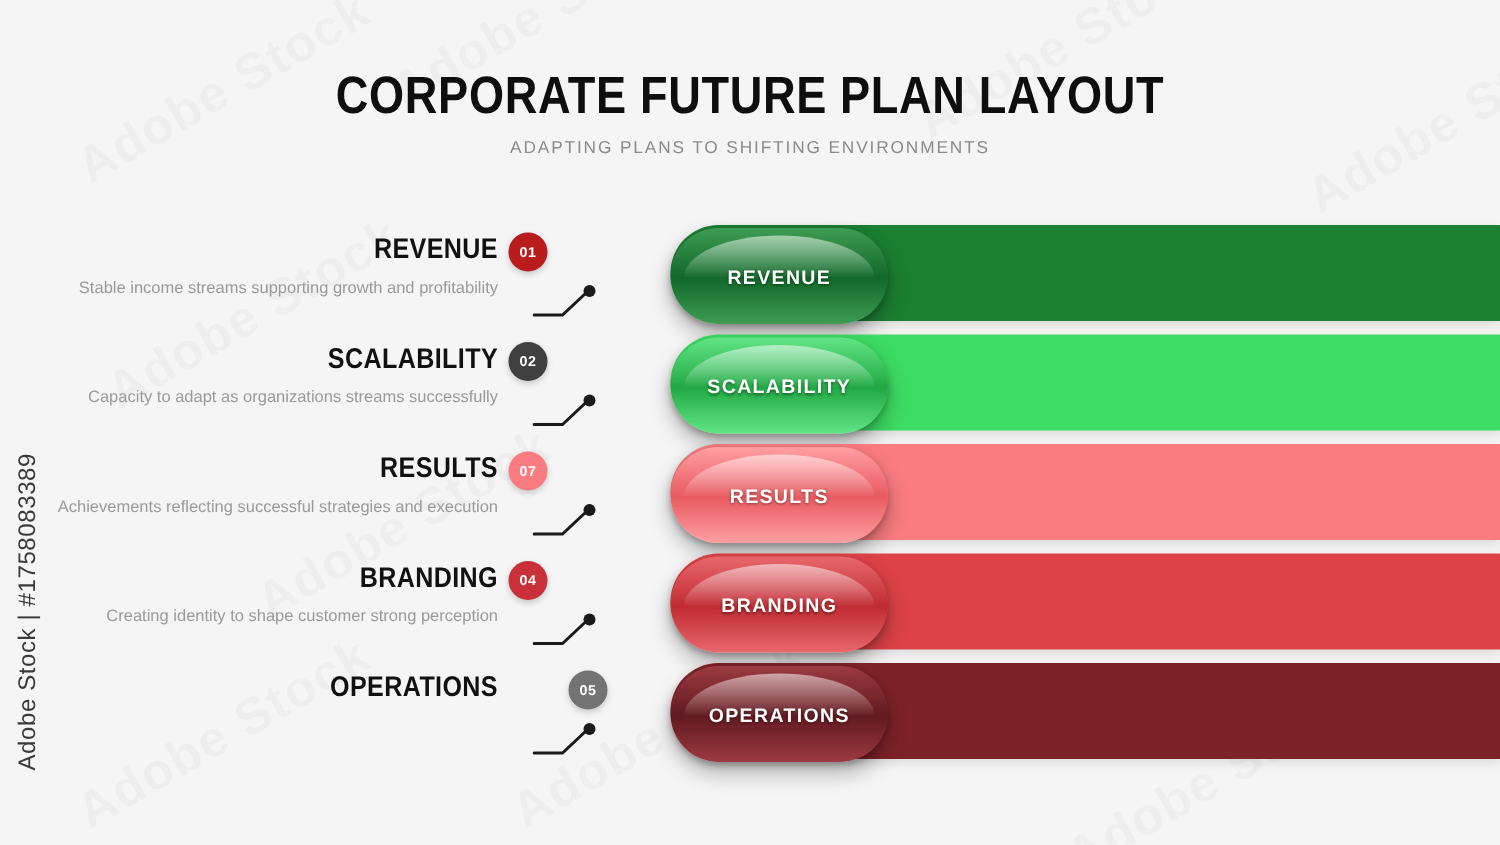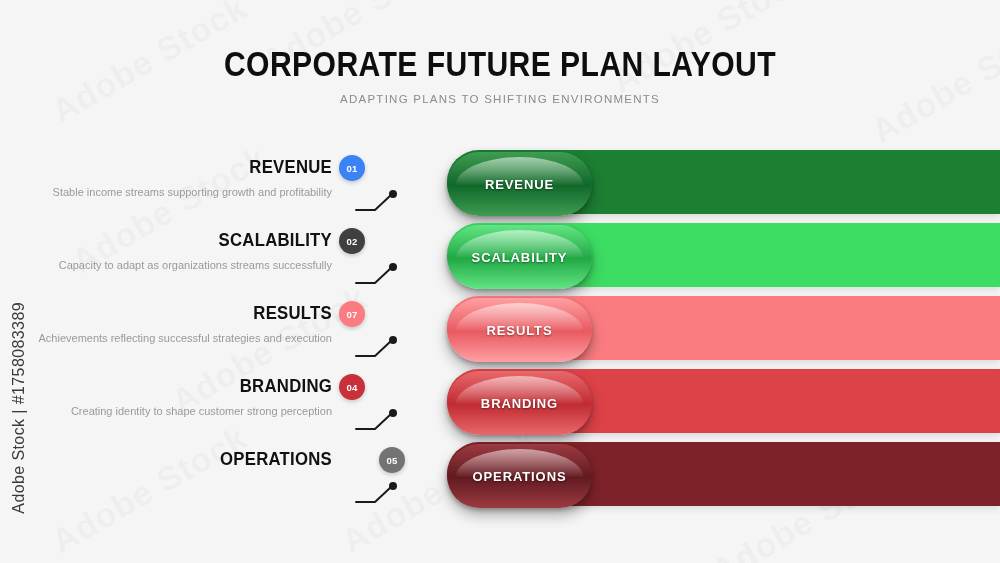--- a/index.html
+++ b/index.html
@@ -130,21 +130,21 @@
   <div class="row" id="row-1">
     <div class="bar" style="background: rgb(28, 127, 50);"></div>
     <div class="pill" style="background: linear-gradient(rgb(63, 156, 82) 0%, rgb(17, 104, 42) 52%, rgb(63, 156, 82) 100%);">
       <span class="gloss"></span>
       <span class="lbl">REVENUE</span>
     </div>
     <div class="info">
       <div class="head">REVENUE</div>
       <div class="desc">Stable income streams supporting growth and profitability</div>
     </div>
-    <div class="badge" style="background: #3b82f6;">01</div>
+    <div class="badge" style="background: #b91c1c;">01</div>
     <div class="conn">
       <svg width="46" height="28" viewBox="0 0 46 28">
         <path d="M1 22 H20 L36 7" stroke="#1a1a1a" stroke-width="2" fill="none" stroke-linecap="round"></path>
         <circle cx="38" cy="6" r="4" fill="#1a1a1a"></circle>
       </svg>
     </div>
   </div>
 
   <div class="row" id="row-2">
     <div class="bar" style="background: rgb(61, 220, 99);"></div>

